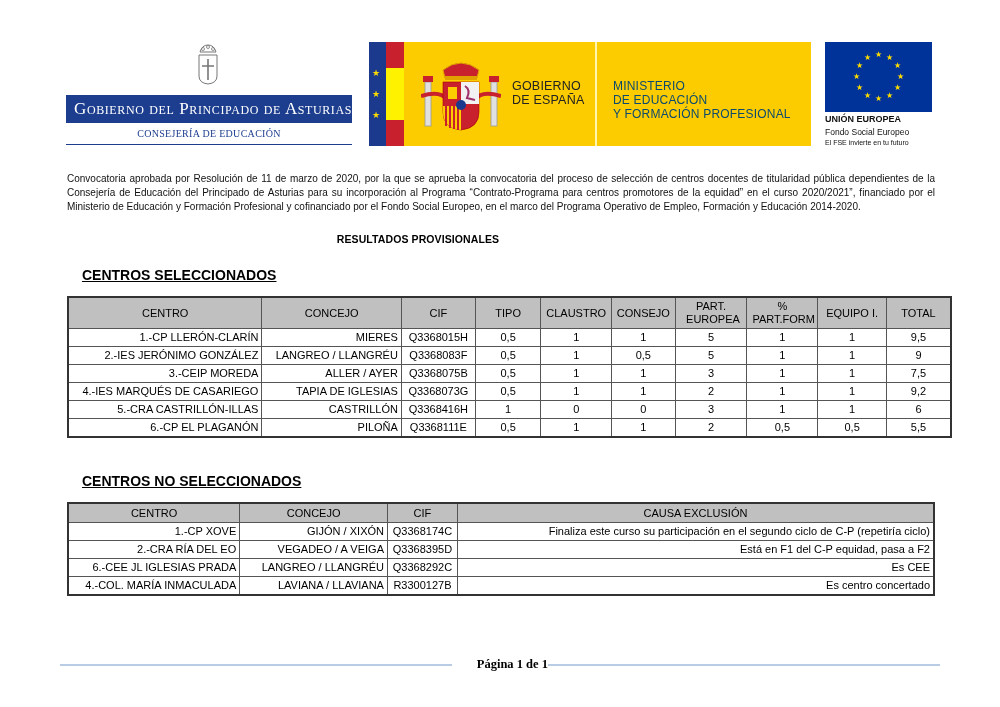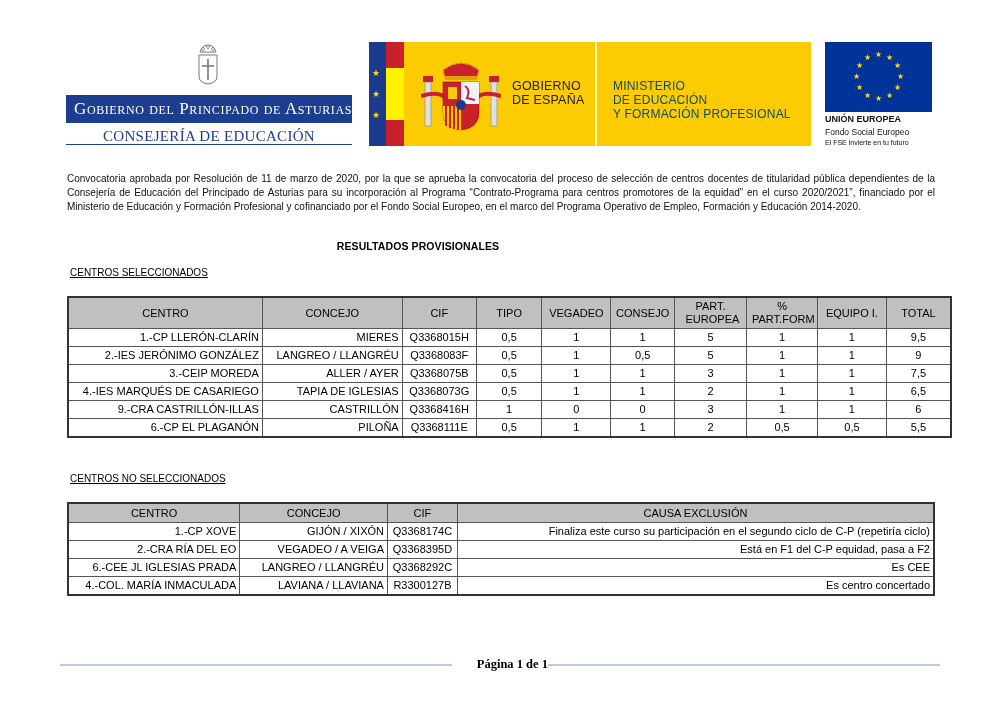--- a/index.html
+++ b/index.html
@@ -4,21 +4,21 @@
 <style>
   html, body { margin: 0; padding: 0; background: #ffffff; }
   body { width: 1000px; height: 707px; position: relative; overflow: hidden; font-family: "Liberation Sans", sans-serif; color: #000; }
 
   
   .logo-asturias { position: absolute; left: 66px; top: 40px; width: 286px; height: 108px; }
   .ast-crest { position: absolute; left: 131px; top: 2px; width: 22px; height: 44px; }
   .ast-banner { position: absolute; left: 0; top: 55px; width: 286px; height: 28px; background: #1d3e8f; color: #fff;
     font-family: "Liberation Serif", serif; font-size: 17px; letter-spacing: 0.6px; line-height: 28px; text-align: right; font-variant: small-caps; }
   .ast-sub { position: absolute; left: 0; top: 88px; width: 286px; text-align: center; font-family: "Liberation Serif", serif;
-    font-size: 15px; color: #1d3e8f; letter-spacing: 0.3px; }
+    font-size: 10px; color: #1d3e8f; letter-spacing: 0.3px; }
   .ast-line { position: absolute; left: 0; top: 104px; width: 286px; height: 1px; background: #1d3e8f; }
 
   .logo-spain { position: absolute; left: 369px; top: 42px; width: 442px; height: 104px; background: #fccc00; }
   .sp-eu { position: absolute; left: 0; top: 0; width: 17px; height: 104px; background: #1b3a8e; }
   .sp-eu .st { position: absolute; left: 3px; color: #fcdb00; font-size: 9px; line-height: 9px; }
   .sp-flag-r1 { position: absolute; left: 17px; top: 0; width: 18px; height: 26px; background: #c8202d; }
   .sp-flag-y { position: absolute; left: 17px; top: 26px; width: 18px; height: 52px; background: #fff200; }
   .sp-flag-r2 { position: absolute; left: 17px; top: 78px; width: 18px; height: 26px; background: #c8202d; }
   .sp-coat { position: absolute; left: 52px; top: 14px; width: 80px; height: 80px; }
   .sp-gob { position: absolute; left: 143px; top: 37px; font-size: 12.5px; line-height: 14px; color: #222; letter-spacing: 0.2px; }
@@ -28,24 +28,24 @@
   .logo-eu { position: absolute; left: 825px; top: 42px; width: 120px; height: 110px; }
   .eu-flag { position: absolute; left: 0; top: 0; width: 107px; height: 70px; background: #003399; }
   .eu-star { position: absolute; color: #ffdd00; font-size: 8px; line-height: 8px; }
   .eu-t1 { position: absolute; left: 0; top: 72px; font-weight: bold; font-size: 9px; color: #111; text-align: right; }
   .eu-t2 { position: absolute; left: 0; top: 85px; font-size: 8.5px; color: #111; }
   .eu-t3 { position: absolute; left: 0; top: 97px; font-size: 7px; color: #111; }
 
   
   .intro { position: absolute; left: 67px; top: 172px; width: 868px; font-size: 10px; line-height: 14.2px; text-align: justify; color: #111; }
 
-  .doc-title { position: absolute; left: 0; width: 836px; top: 240px; text-align: center; font-weight: bold; font-size: 10.5px;
+  .doc-title { position: absolute; left: 0; width: 836px; top: 233px; text-align: center; font-weight: bold; font-size: 10.5px;
     font-family: "Liberation Sans", sans-serif; letter-spacing: 0.1px; }
 
-  .section-title { position: absolute; left: 70px; font-weight: normal; font-size: 10px; text-decoration: underline; }
+  .section-title { position: absolute; left: 82px; font-weight: bold; font-size: 14px; text-decoration: underline; }
   .sec1 { top: 267px; }
   .sec2 { top: 473px; }
 
   
   table { position: absolute; border-collapse: collapse; font-size: 11px; }
   td, th { border: 1px solid #555; padding: 0 3px; white-space: nowrap; font-weight: normal; }
   th { background: #c0c0c0; height: 30px; line-height: 13px; text-align: center; }
   .t1 { left: 67px; top: 296px; width: 885px; border: 2px solid #333; }
   .t1 td { height: 17px; line-height: 17px; }
   .t2 { left: 67px; top: 502px; width: 868px; border: 2px solid #333; }
@@ -154,21 +154,21 @@
       <col style="width:66px">
     <col style="width:65px">
       <col style="width:61px">
   </colgroup>
   <thead>
     <tr>
       <th>CENTRO</th>
       <th>CONCEJO</th>
       <th>CIF</th>
       <th>TIPO</th>
-      <th>VEGADEO</th>
+      <th>CLAUSTRO</th>
       <th>CONSEJO</th>
       <th><span style="white-space:normal;display:inline-block;width:50px">PART. EUROPEA</span></th>
       <th><span style="white-space:normal;display:inline-block;width:60px">% PART.FORM</span></th>
       <th>EQUIPO I.</th>
       <th>TOTAL</th>
     </tr>
   </thead>
   <tbody id="selected-body">
       <tr>
         <td class="l">1.-CP LLERÓN-CLARÍN</td>
@@ -209,24 +209,24 @@
       <tr>
         <td class="l">4.-IES MARQUÉS DE CASARIEGO</td>
         <td class="l">TAPIA DE IGLESIAS</td>
         <td class="c">Q3368073G</td>
         <td class="c">0,5</td>
         <td class="c">1</td>
         <td class="c">1</td>
         <td class="c">2</td>
         <td class="c">1</td>
         <td class="c">1</td>
-        <td class="c">6,5</td>
-      </tr>
-      <tr>
-        <td class="l">9.-CRA CASTRILLÓN-ILLAS</td>
+        <td class="c">9,2</td>
+      </tr>
+      <tr>
+        <td class="l">5.-CRA CASTRILLÓN-ILLAS</td>
         <td class="l">CASTRILLÓN</td>
         <td class="c">Q3368416H</td>
         <td class="c">1</td>
         <td class="c">0</td>
         <td class="c">0</td>
         <td class="c">3</td>
         <td class="c">1</td>
         <td class="c">1</td>
         <td class="c">6</td>
       </tr>

